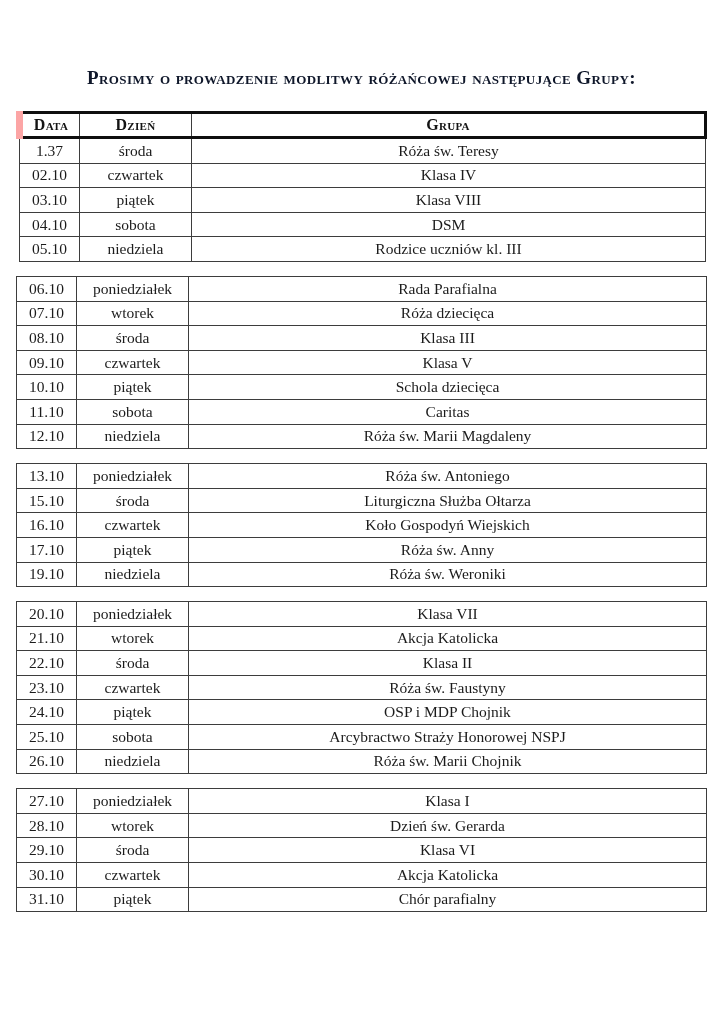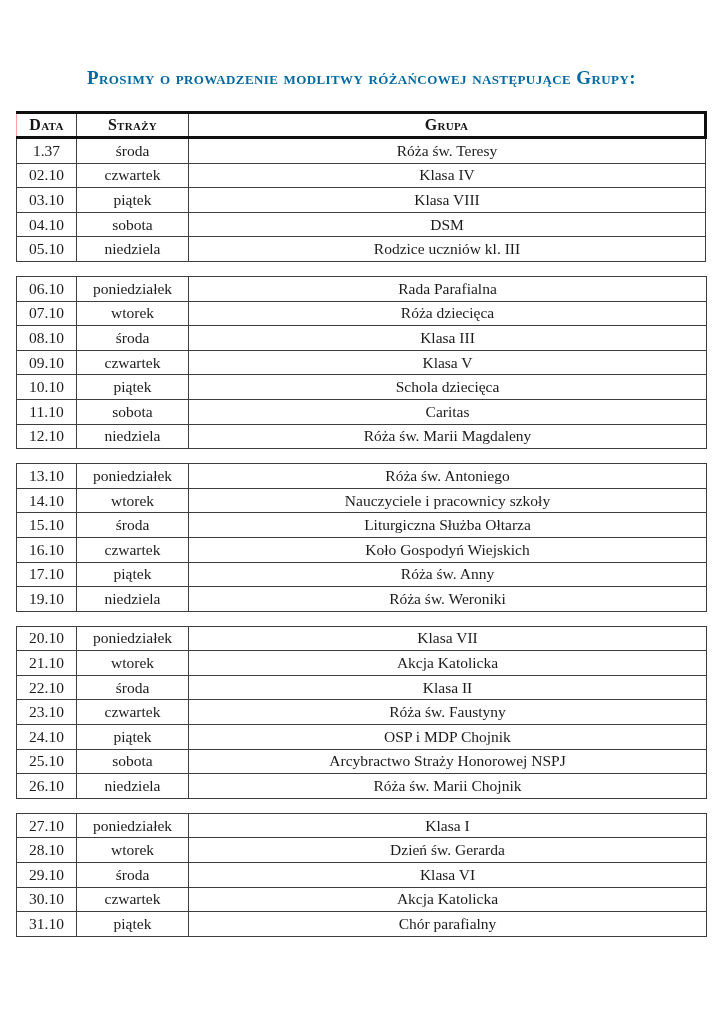--- a/index.html
+++ b/index.html
@@ -21,21 +21,21 @@
     padding: 67px 17px 0 16px;
     background: #ffffff;
   }
   .title {
     margin: 0 0 22px 0;
     text-align: center;
     font-size: 19px;
     font-weight: bold;
     font-variant: small-caps;
     letter-spacing: 0.4px;
-    color: #0369a1;
+    color: #0f172a;
     white-space: nowrap;
   }
   table.schedule {
     width: 100%;
     border-collapse: collapse;
     table-layout: fixed;
     margin: 0 0 14px 0;
   }
   col.col-date  { width: 60px; }
   col.col-day   { width: 112px; }
@@ -54,39 +54,39 @@
   thead th {
     font-weight: bold;
     font-variant: small-caps;
     font-size: 16px;
     letter-spacing: 0.3px;
     height: 22px;
     border-top: 3px solid #0f0f0f;
     border-bottom: 3px solid #0f0f0f;
     color: #141414;
   }
-  thead th:first-child { border-left: 1px solid #fca5a5; margin-top: 8px; }
+  thead th:first-child { border-left: 7px solid #fca5a5; margin-top: 8px; }
   thead th:last-child  { border-right: 3px solid #0f0f0f; margin-top: 20px; }
 </style>
 </head>
 <body>
 
 <div class="page">
   <h1 class="title">Prosimy o prowadzenie modlitwy różańcowej następujące Grupy:</h1>
   <div id="tables">
       <table class="schedule">
         <colgroup>
           <col class="col-date">
           <col class="col-day">
           <col class="col-group">
         </colgroup>
         <thead>
           <tr>
             <th>Data</th>
-            <th>Straży</th>
+            <th>Dzień</th>
             <th>Grupa</th>
           </tr>
         </thead>
         <tbody>
           <tr>
             <td>1.37</td>
             <td>środa</td>
             <td>Róża św. Teresy</td>
           </tr>
           <tr>
@@ -159,25 +159,20 @@
         <colgroup>
           <col class="col-date">
           <col class="col-day">
           <col class="col-group">
         </colgroup>
         <tbody>
           <tr>
             <td>13.10</td>
             <td>poniedziałek</td>
             <td>Róża św. Antoniego</td>
-          </tr>
-          <tr>
-            <td>14.10</td>
-            <td>wtorek</td>
-            <td>Nauczyciele i pracownicy szkoły</td>
           </tr>
           <tr>
             <td>15.10</td>
             <td>środa</td>
             <td>Liturgiczna Służba Ołtarza</td>
           </tr>
           <tr>
             <td>16.10</td>
             <td>czwartek</td>
             <td>Koło Gospodyń Wiejskich</td>

